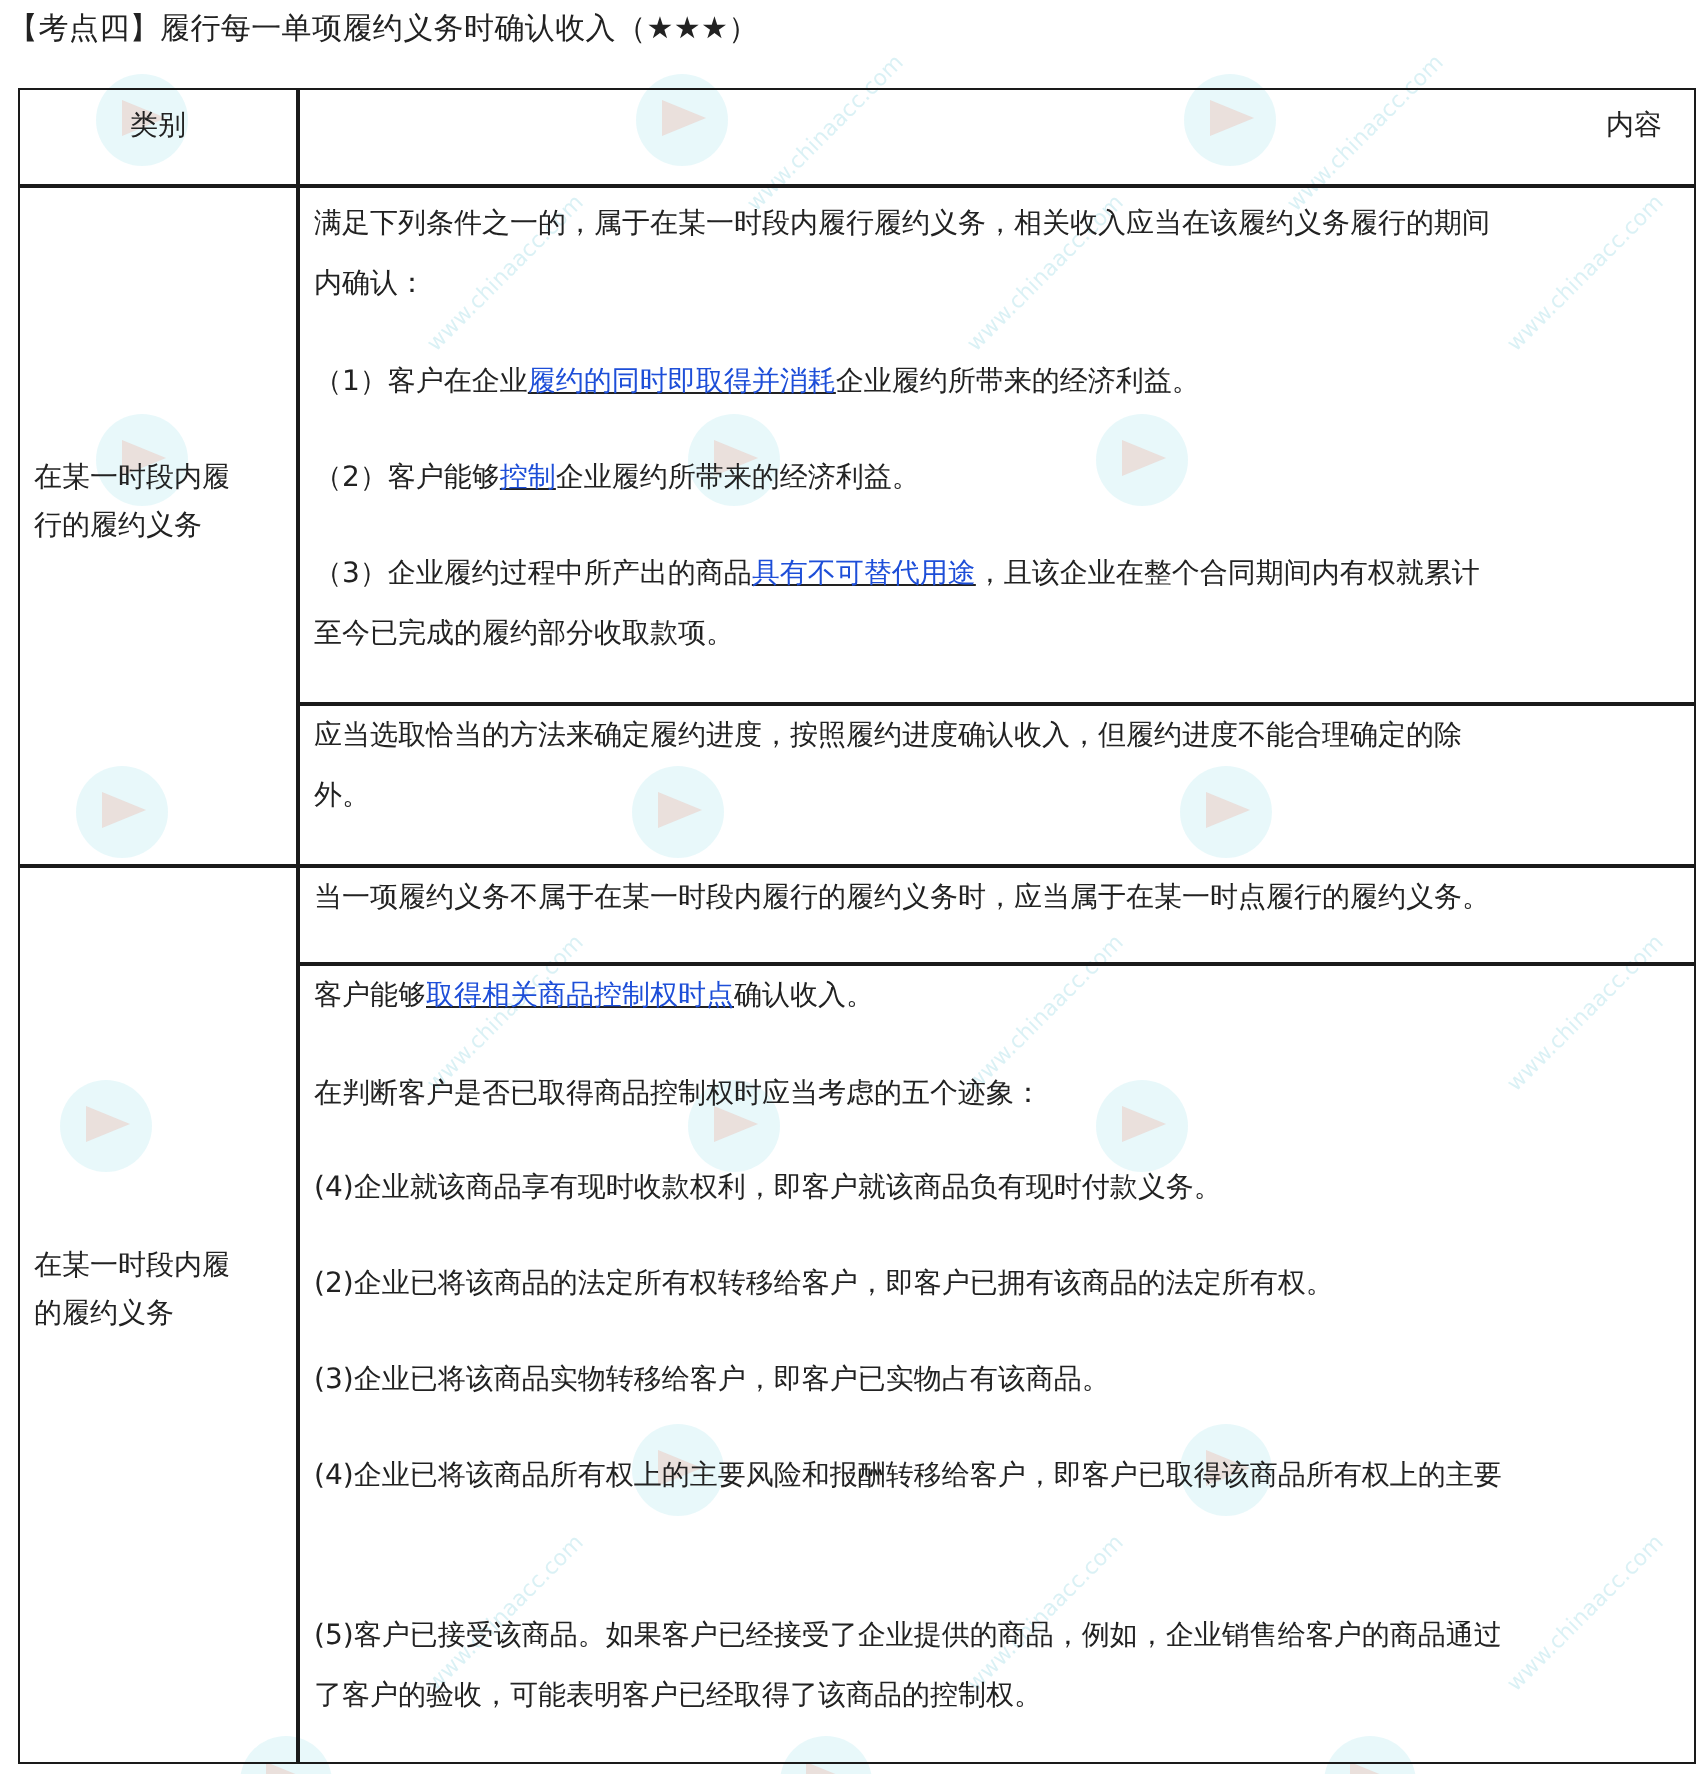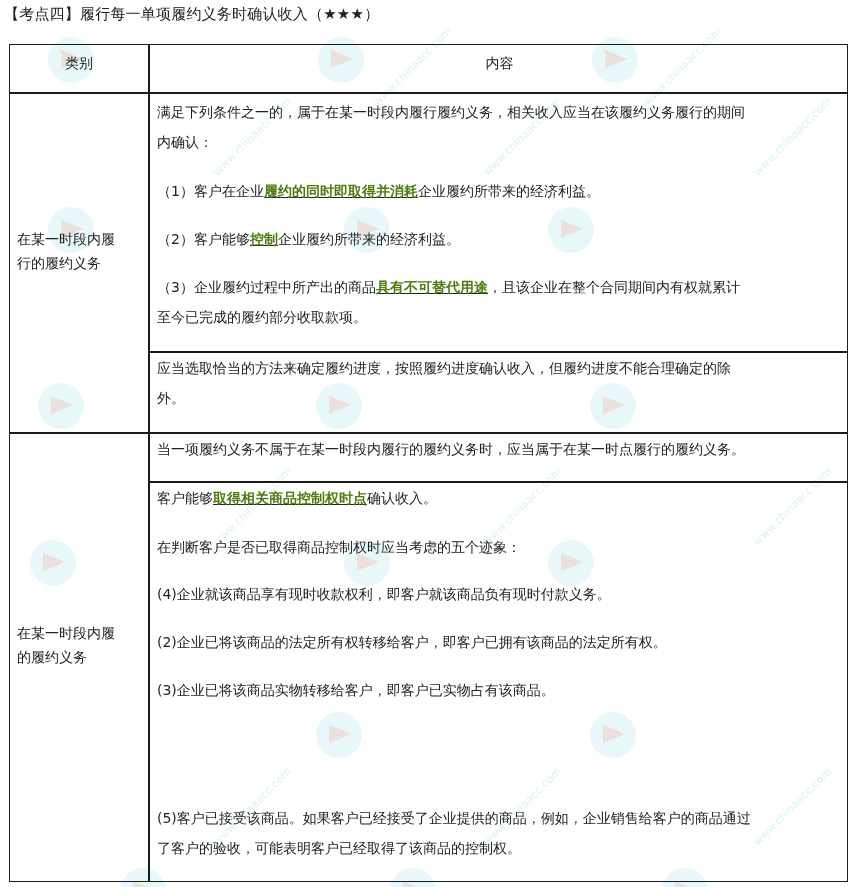--- a/index.html
+++ b/index.html
@@ -37,22 +37,22 @@
     .line { position: absolute; background: #1a1a1a; }
     .cell-text {
       position: absolute;
       font-size: 14px;
       line-height: 24px;
       color: #222;
     }
     .hdr { text-align: center; font-size: 14px; }
     .para { position: absolute; left: 157px; width: 680px; font-size: 14px; line-height: 24px; color: #222; }
     .hl {
-      color: #4d7c0f;
-      font-weight: bold;
+      color: #1d4ed8;
+      font-weight: normal;
       text-decoration: underline;
       text-decoration-color: #222;
     }
     .wm {
       position: absolute;
       width: 46px;
       height: 46px;
       border-radius: 50%;
       background: rgba(150, 225, 230, 0.22);
       pointer-events: none;
@@ -113,21 +113,21 @@
 </div>
 
 <div class="tbl"></div>
 <div class="line" style="left:148px;top:44px;width:1.5px;height:838px;"></div>
 <div class="line" style="left:9px;top:92px;width:839px;height:1.5px;"></div>
 <div class="line" style="left:148px;top:351px;width:700px;height:1.5px;"></div>
 <div class="line" style="left:9px;top:432px;width:839px;height:1.5px;"></div>
 <div class="line" style="left:148px;top:481px;width:700px;height:1.5px;"></div>
 
 <div class="cell-text hdr" style="left:10px;top:51px;width:138px;">类别</div>
-<div class="cell-text hdr" style="left:151px;top:51px;width:697px;">内容</div>
+<div class="cell-text hdr" style="left:134px;top:51px;width:697px;text-align:right;">内容</div>
 
 <div class="cell-text" style="left:17px;top:227px;width:128px;">
   <div>在某一时段内履</div>
   <div>行的履约义务</div>
 </div>
 
 <div class="para" style="top:100px;">
   <div>满足下列条件之一的，属于在某一时段内履行履约义务，相关收入应当在该履约义务履行的期间</div>
   <div style="margin-top:6px;">内确认：</div>
 </div>
@@ -165,17 +165,18 @@
 <div class="para" style="top:582px;">
   <div>(4)企业就该商品享有现时收款权利，即客户就该商品负有现时付款义务。</div>
 </div>
 <div class="para" style="top:630px;">
   <div>(2)企业已将该商品的法定所有权转移给客户，即客户已拥有该商品的法定所有权。</div>
 </div>
 <div class="para" style="top:678px;">
   <div>(3)企业已将该商品实物转移给客户，即客户已实物占有该商品。</div>
 </div>
 <div class="para" style="top:726px;">
+  <div>(4)企业已将该商品所有权上的主要风险和报酬转移给客户，即客户已取得该商品所有权上的主要</div>
 </div>
 <div class="para" style="top:806px;">
   <div>(5)客户已接受该商品。如果客户已经接受了企业提供的商品，例如，企业销售给客户的商品通过</div>
   <div style="margin-top:6px;">了客户的验收，可能表明客户已经取得了该商品的控制权。</div>
 </div>
 
 </body></html>

